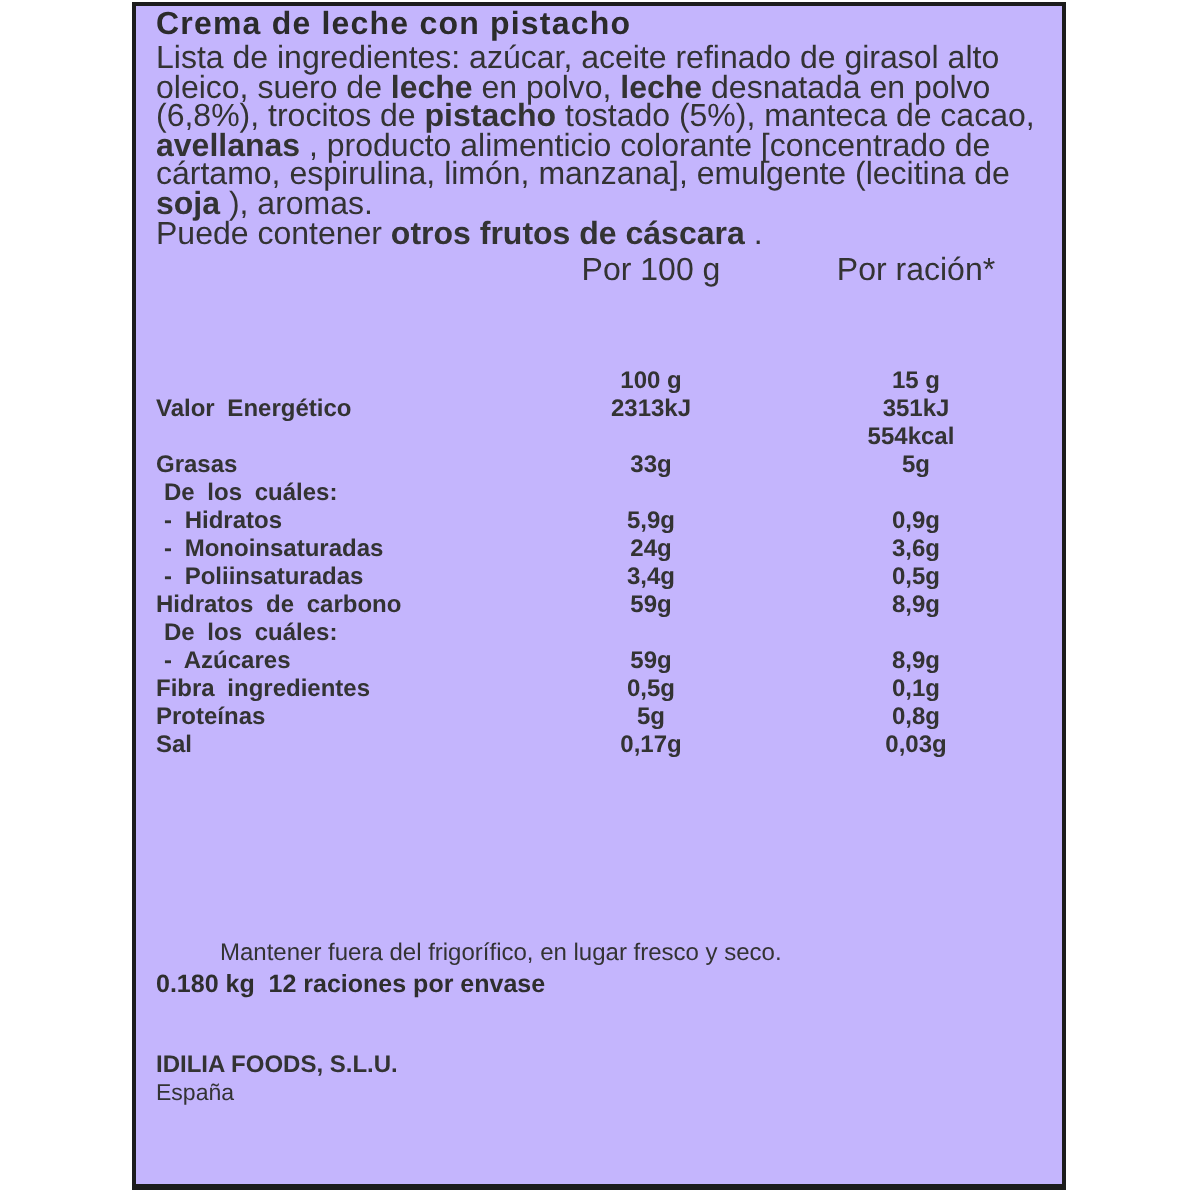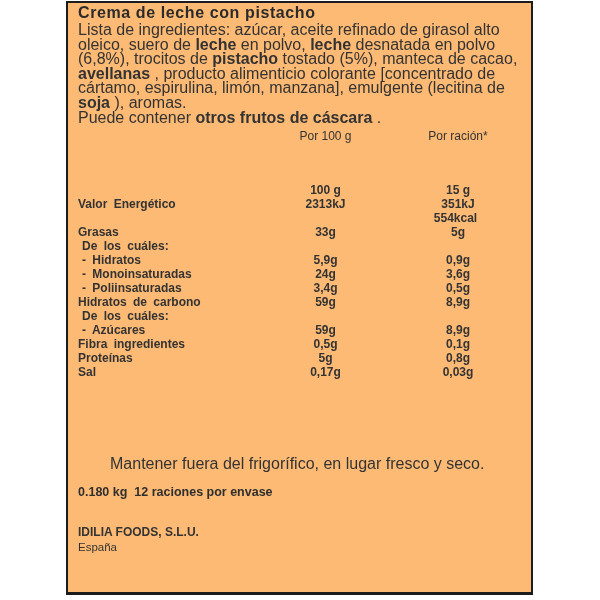--- a/index.html
+++ b/index.html
@@ -18,21 +18,21 @@
     height: 600px;
     background: #ffffff;
     overflow: hidden;
   }
   .label-box {
     position: absolute;
     left: 66px;
     top: 1px;
     width: 467px;
     height: 594px;
-    background: #fdba74;
+    background: #c4b5fd;
     border: 2px solid #1c1c1c;
     border-bottom-width: 3px;
     box-sizing: border-box;
   }
   .title {
     position: absolute;
     left: 10px;
     top: 1px;
     margin: 0;
     font-size: 16px;
@@ -56,21 +56,21 @@
   
   .nutr-header, .nrow {
     display: flex;
     align-items: baseline;
   }
   .nutr-header {
     position: absolute;
     left: 10px;
     right: 8px;
     top: 126px;
-    font-size: 12px;
+    font-size: 16px;
     line-height: 14px;
   }
   .nutr-rows {
     position: absolute;
     left: 10px;
     right: 8px;
     top: 180px;
     font-size: 12px;
     line-height: 14px;
     font-weight: bold;
@@ -90,22 +90,22 @@
   .ncell.c3 {
     flex: 0 0 130px;
     text-align: center;
     white-space: nowrap;
   }
   .hspacer { flex: 1 1 auto; }
 
   .storage {
     position: absolute;
     left: 10px;
-    top: 452px;
-    font-size: 16px;
+    top: 466px;
+    font-size: 12px;
     color: #333333;
     white-space: nowrap;
     padding-left: 32px;
   }
   .netweight {
     position: absolute;
     left: 10px;
     top: 482px;
     font-size: 12.5px;
     font-weight: bold;

